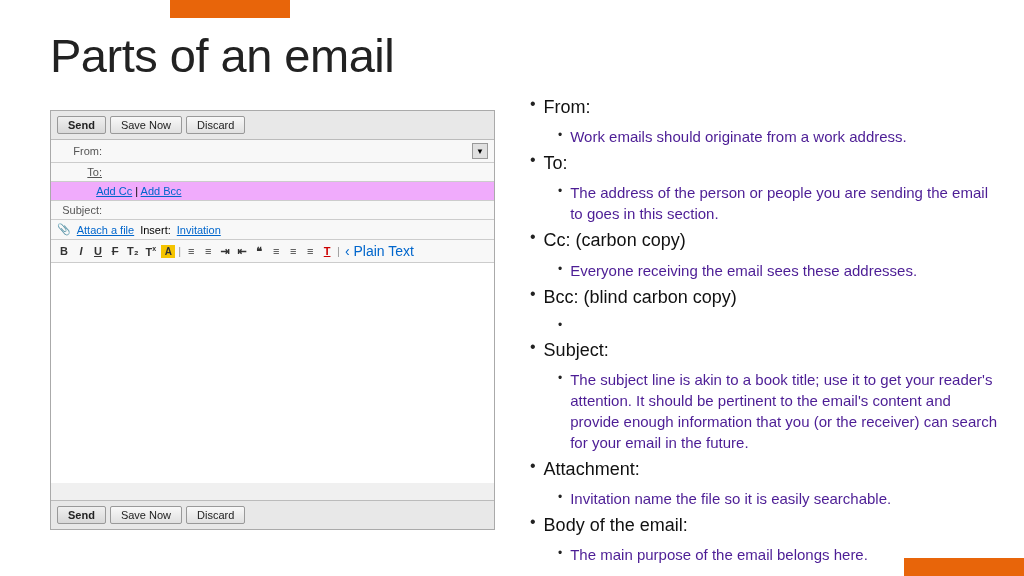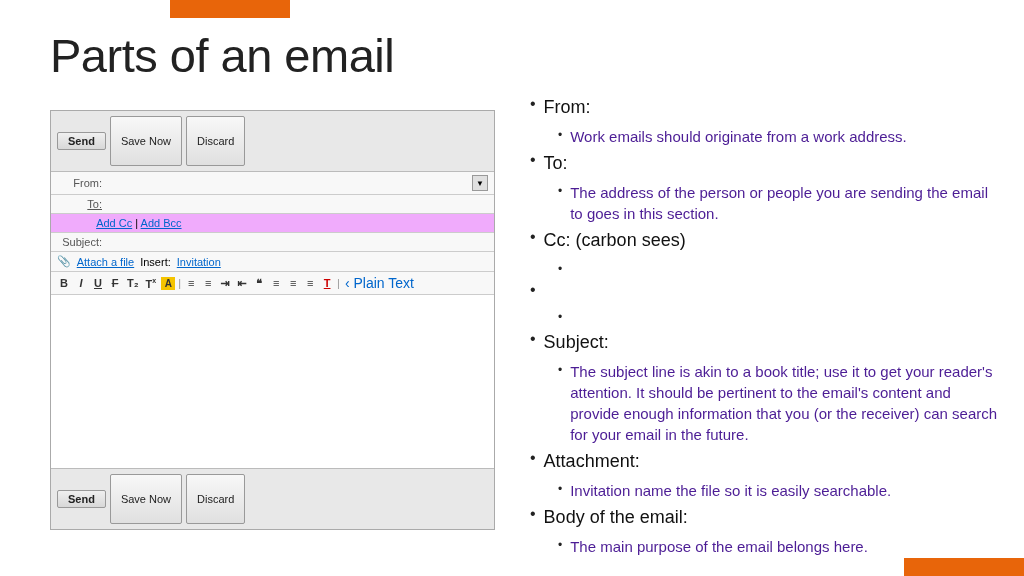--- a/index.html
+++ b/index.html
@@ -57,21 +57,21 @@
     .email-toolbar {
       display: flex;
       align-items: center;
       gap: 4px;
       padding: 5px 6px;
       background: #e8e8e8;
       border-bottom: 1px solid #bbb;
     }
 
     .email-btn {
-      padding: 18px 10px;
+      padding: 2px 10px;
       border: 1px solid #999;
       background: linear-gradient(to bottom, #f8f8f8, #e0e0e0);
       border-radius: 2px;
       font-size: 11px;
       cursor: pointer;
       color: #222;
     }
     .email-btn-send {
       padding: 2px 10px;
       border: 1px solid #999;
@@ -356,30 +356,32 @@
     </div>
     <div class="bullet-sub">
       <span class="bullet-sub-dot">•</span>
       <span class="bullet-sub-text">The address of the person or people you are sending the email to goes in this section.</span>
     </div>
   </div>
 
   <div class="section">
     <div class="bullet-main">
       <span class="bullet-main-dot">•</span>
-      <span class="bullet-main-text large">Cc: (carbon sees)</span>
-    </div>
-    <div class="bullet-sub">
-      <span class="bullet-sub-dot">•</span>
-    </div>
-  </div>
-
-  <div class="section">
-    <div class="bullet-main">
-      <span class="bullet-main-dot">•</span>
+      <span class="bullet-main-text large">Cc: (carbon copy)</span>
+    </div>
+    <div class="bullet-sub">
+      <span class="bullet-sub-dot">•</span>
+      <span class="bullet-sub-text">Everyone receiving the email sees these addresses.</span>
+    </div>
+  </div>
+
+  <div class="section">
+    <div class="bullet-main">
+      <span class="bullet-main-dot">•</span>
+      <span class="bullet-main-text large">Bcc: (blind carbon copy)</span>
     </div>
     <div class="bullet-sub">
       <span class="bullet-sub-dot">•</span>
     </div>
   </div>
 
   <div class="section">
     <div class="bullet-main">
       <span class="bullet-main-dot">•</span>
       <span class="bullet-main-text large">Subject:</span>

